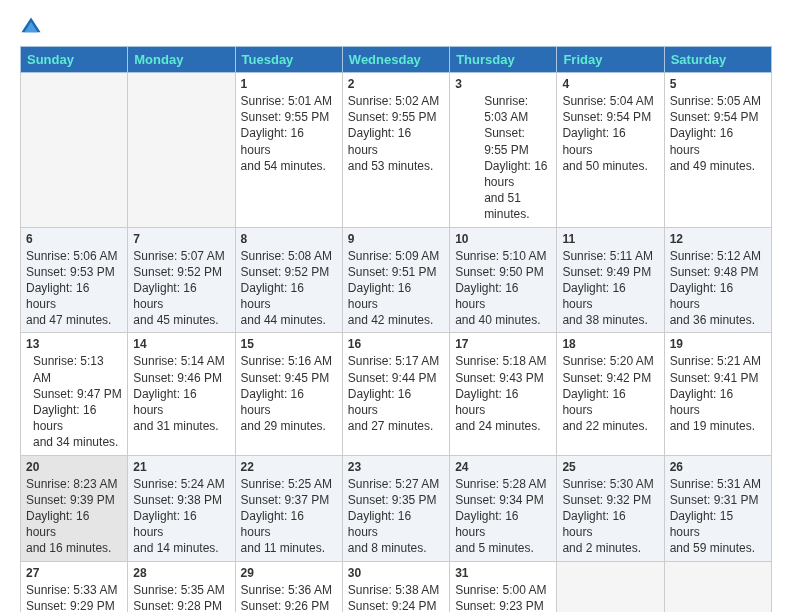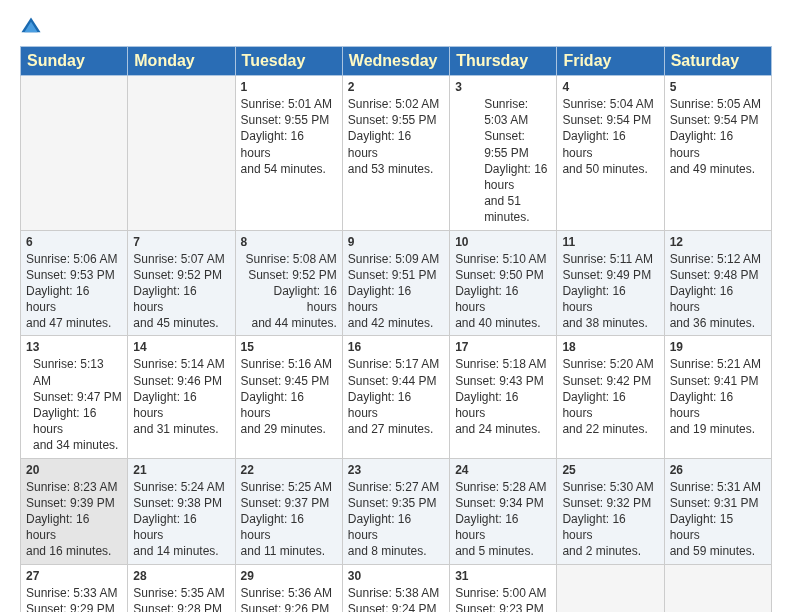--- a/index.html
+++ b/index.html
@@ -60,22 +60,22 @@
       font-size: 15px;
       color: #555;
     }
     .calendar {
       width: 100%;
       border-collapse: collapse;
       flex: 1;
     }
     .calendar th {
       background-color: #2a6db5;
-      color: #fef9c3;
-      font-size: 16px;
+      color: #5eead4;
+      font-size: 13px;
       font-weight: bold;
       padding: 5px 6px;
       text-align: left;
       border: 1px solid #aac4e0;
     }
     .calendar td {
       border: 1px solid #ccc;
       vertical-align: top;
       padding: 4px 5px;
       width: calc(100% / 7);
@@ -187,21 +187,21 @@
           </td>
           <td style="background: rgb(240, 244, 248);">
             <span class="day-num">7</span>
             <div class="day-info" style="white-space: pre-line;">Sunrise: 5:07 AM
 Sunset: 9:52 PM
 Daylight: 16 hours
 and 45 minutes.</div>
           </td>
           <td style="background: rgb(240, 244, 248);">
             <span class="day-num">8</span>
-            <div class="day-info" style="white-space: pre-line; text-align: right;">Sunrise: 5:08 AM
+            <div class="day-info" style="white-space: pre-line;">Sunrise: 5:08 AM
 Sunset: 9:52 PM
 Daylight: 16 hours
 and 44 minutes.</div>
           </td>
           <td style="background: rgb(240, 244, 248);">
             <span class="day-num">9</span>
             <div class="day-info" style="white-space: pre-line;">Sunrise: 5:09 AM
 Sunset: 9:51 PM
 Daylight: 16 hours
 and 42 minutes.</div>

